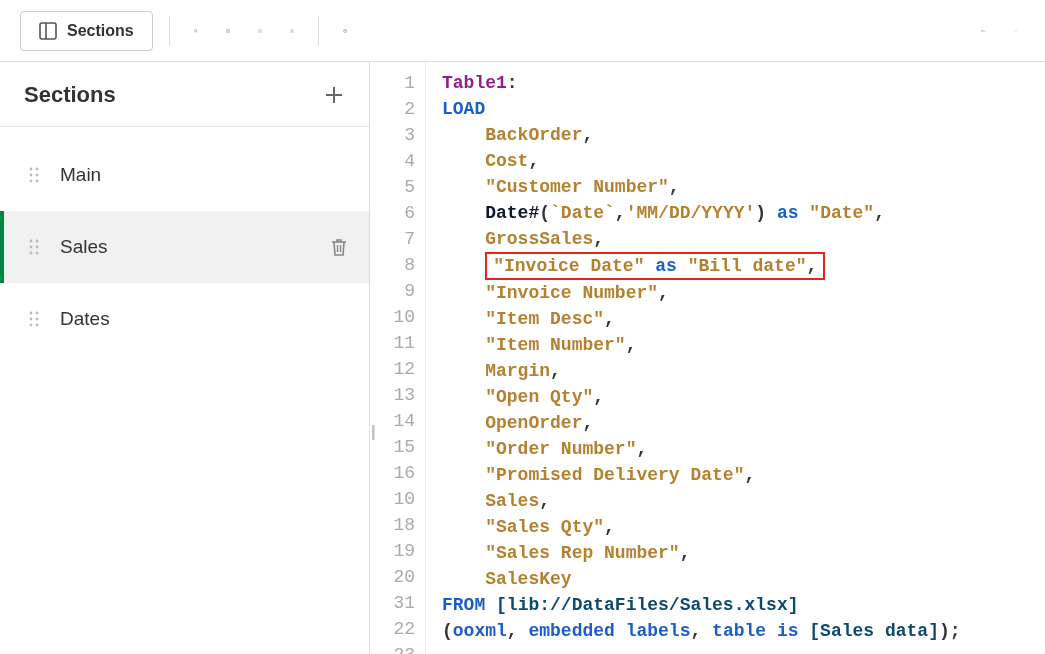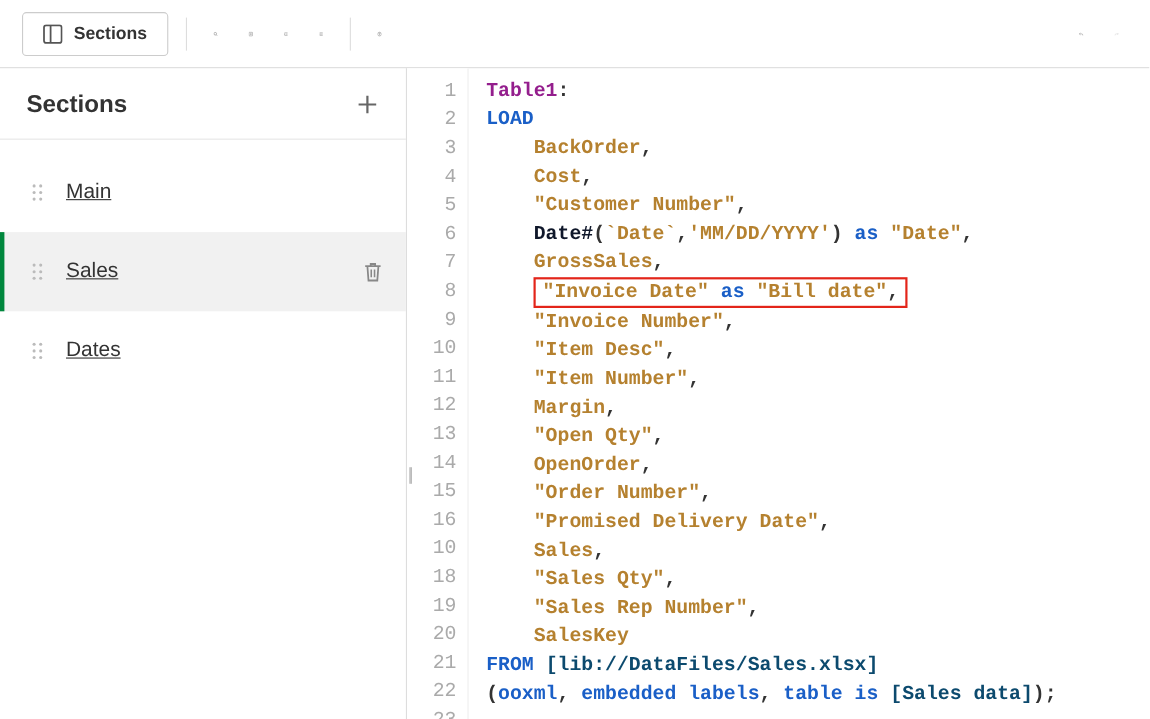--- a/index.html
+++ b/index.html
@@ -72,21 +72,20 @@
   font-weight: 600;
 }
 .add-icon {
   font-size: 28px;
   color: #666;
   cursor: pointer;
   line-height: 1;
 }
 .section-list {
   padding-top: 12px;
-  text-decoration: underline;
 }
 .section-item {
   display: flex;
   align-items: center;
   padding: 0 20px 0 10px;
   height: 72px;
   gap: 16px;
   cursor: pointer;
   position: relative;
 }
@@ -309,19 +308,19 @@
         <div>11</div>
         <div>12</div>
         <div>13</div>
         <div>14</div>
         <div>15</div>
         <div>16</div>
         <div>10</div>
         <div>18</div>
         <div>19</div>
         <div>20</div>
-        <div>21</div>
+        <div>31</div>
         <div>22</div>
         <div>23</div>
       </div>
     <div class="code"><div><span class="tok-table">Table1</span><span class="tok-pl">:</span></div><div><span class="tok-kw">LOAD</span></div><div>    <span class="tok-field">BackOrder</span><span class="tok-pl">,</span></div><div>    <span class="tok-field">Cost</span><span class="tok-pl">,</span></div><div>    <span class="tok-field">"Customer Number"</span><span class="tok-pl">,</span></div><div>    <span class="tok-fn">Date#</span><span class="tok-pl">(</span><span class="tok-bt">`Date`</span><span class="tok-pl">,</span><span class="tok-str">'MM/DD/YYYY'</span><span class="tok-pl">) </span><span class="tok-kw">as</span><span class="tok-pl"> </span><span class="tok-field">"Date"</span><span class="tok-pl">,</span></div><div>    <span class="tok-field">GrossSales</span><span class="tok-pl">,</span></div><div>    <span class="hl-box"><span class="tok-field">"Invoice Date"</span><span class="tok-pl"> </span><span class="tok-kw">as</span><span class="tok-pl"> </span><span class="tok-field">"Bill date"</span><span class="tok-pl">,</span></span></div><div>    <span class="tok-field">"Invoice Number"</span><span class="tok-pl">,</span></div><div>    <span class="tok-field">"Item Desc"</span><span class="tok-pl">,</span></div><div>    <span class="tok-field">"Item Number"</span><span class="tok-pl">,</span></div><div>    <span class="tok-field">Margin</span><span class="tok-pl">,</span></div><div>    <span class="tok-field">"Open Qty"</span><span class="tok-pl">,</span></div><div>    <span class="tok-field">OpenOrder</span><span class="tok-pl">,</span></div><div>    <span class="tok-field">"Order Number"</span><span class="tok-pl">,</span></div><div>    <span class="tok-field">"Promised Delivery Date"</span><span class="tok-pl">,</span></div><div>    <span class="tok-field">Sales</span><span class="tok-pl">,</span></div><div>    <span class="tok-field">"Sales Qty"</span><span class="tok-pl">,</span></div><div>    <span class="tok-field">"Sales Rep Number"</span><span class="tok-pl">,</span></div><div>    <span class="tok-field">SalesKey</span></div><div><span class="tok-kw">FROM</span><span class="tok-pl"> </span><span class="tok-lib">[lib://DataFiles/Sales.xlsx]</span></div><div><span class="tok-pl">(</span><span class="tok-kw">ooxml</span><span class="tok-pl">, </span><span class="tok-kw">embedded labels</span><span class="tok-pl">, </span><span class="tok-kw">table is</span><span class="tok-pl"> </span><span class="tok-lib">[Sales data]</span><span class="tok-pl">);</span></div><div>&nbsp;</div></div>
   </div>
 </div>
 
 </body></html>

